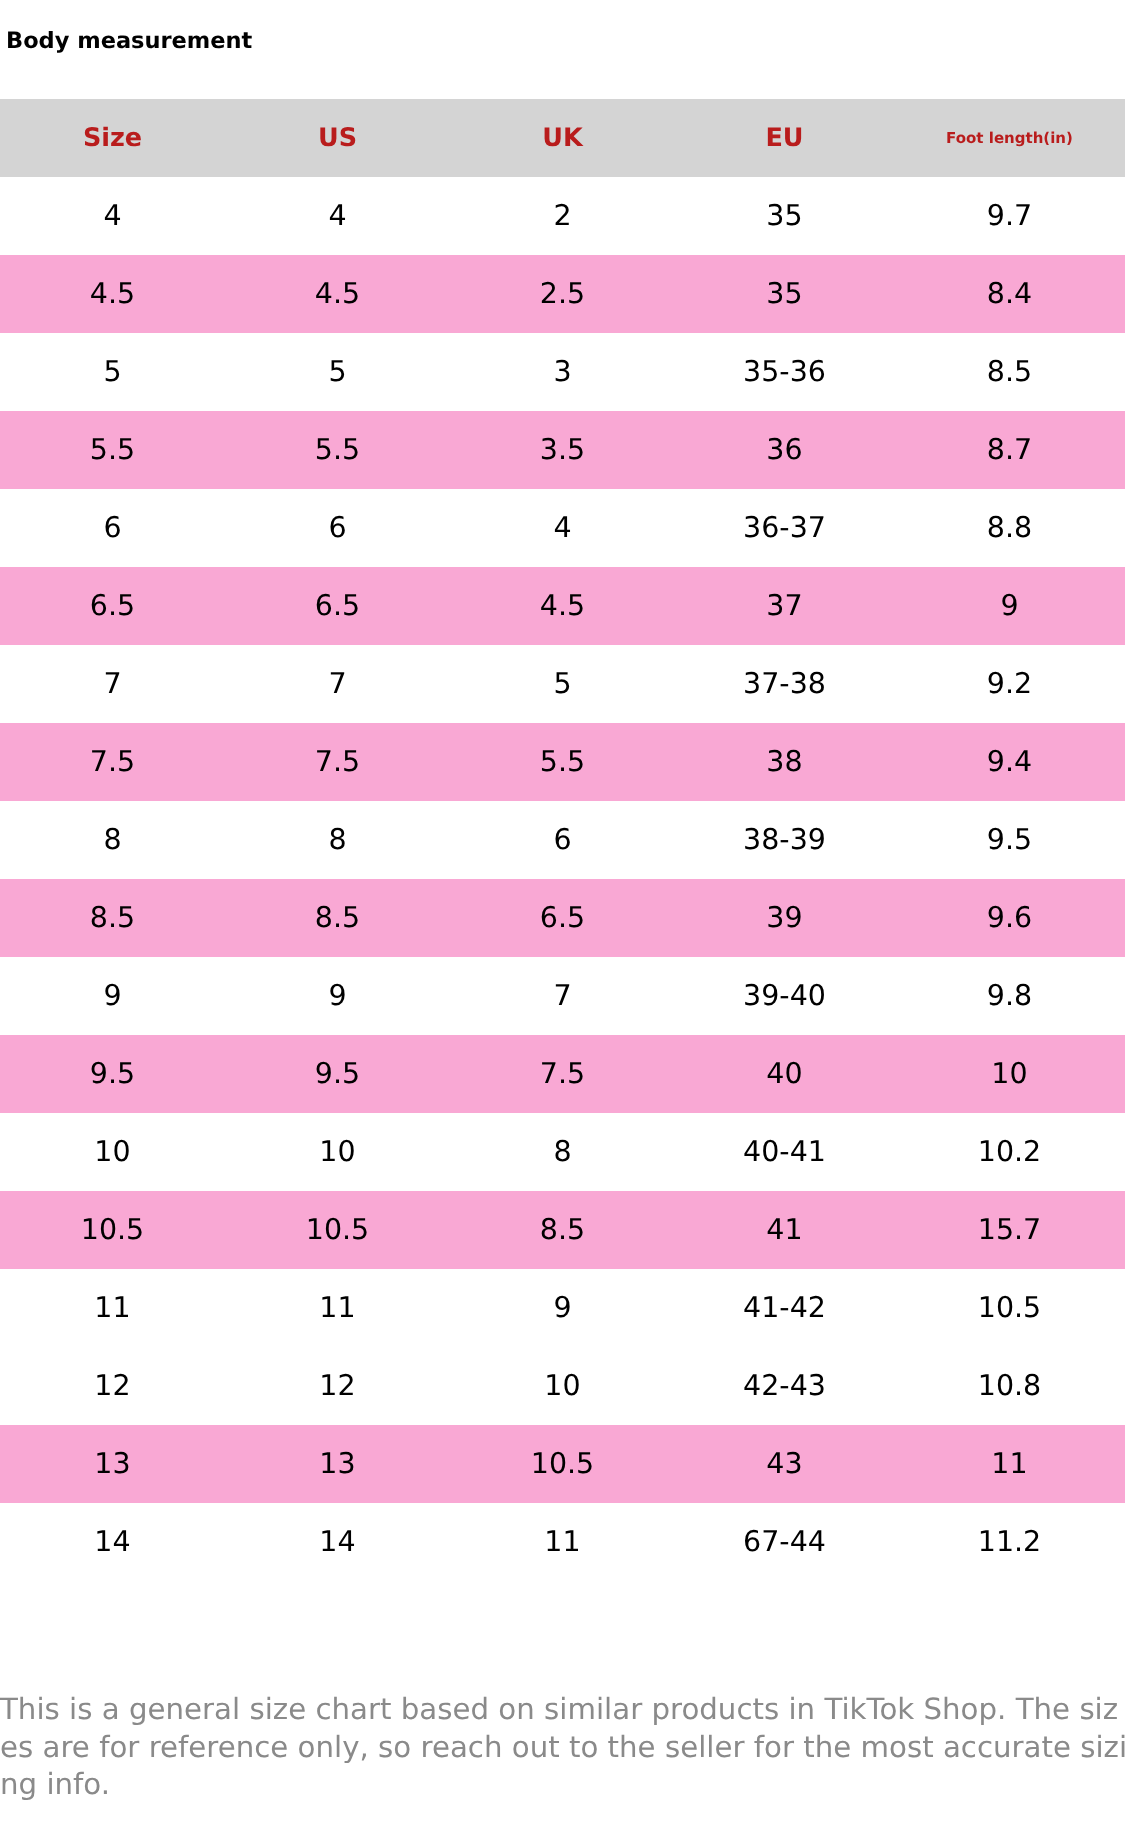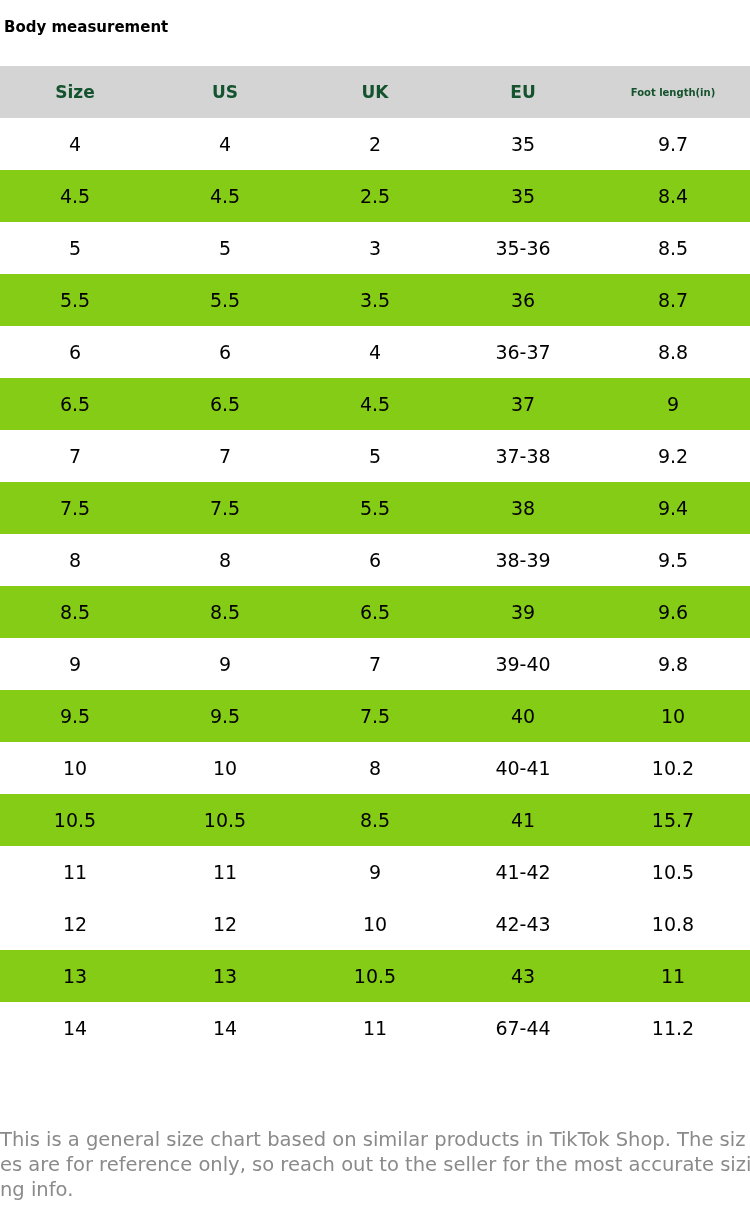--- a/index.html
+++ b/index.html
@@ -51,42 +51,42 @@
   .size-table col.c-foot   { width: 154px; }
 
   .size-table thead tr {
     background: #d4d4d4;
   }
   .size-table th {
     height: 52px;
     padding: 0;
     font-size: 17px;
     font-weight: bold;
-    color: #14532d;
+    color: #b91c1c;
     text-align: center;
     vertical-align: middle;
     white-space: nowrap;
   }
   .size-table th.th-foot {
     font-size: 10px;
   }
 
   .size-table td {
     height: 52px;
     padding: 0;
     font-size: 19px;
     font-weight: normal;
     color: #000000;
     text-align: center;
     vertical-align: middle;
     white-space: nowrap;
   }
 
   .size-table tbody tr.row-odd  { background: #ffffff; }
-  .size-table tbody tr.row-even { background: #84cc16; margin-left: 12px; }
+  .size-table tbody tr.row-even { background: #f9a8d4; margin-left: 12px; }
 
   
   .footer-note {
     position: absolute;
     left: 0px;
     top: 1127px;
     width: 752px;
     font-size: 19.5px;
     line-height: 25px;
     color: #8a8a8a;

